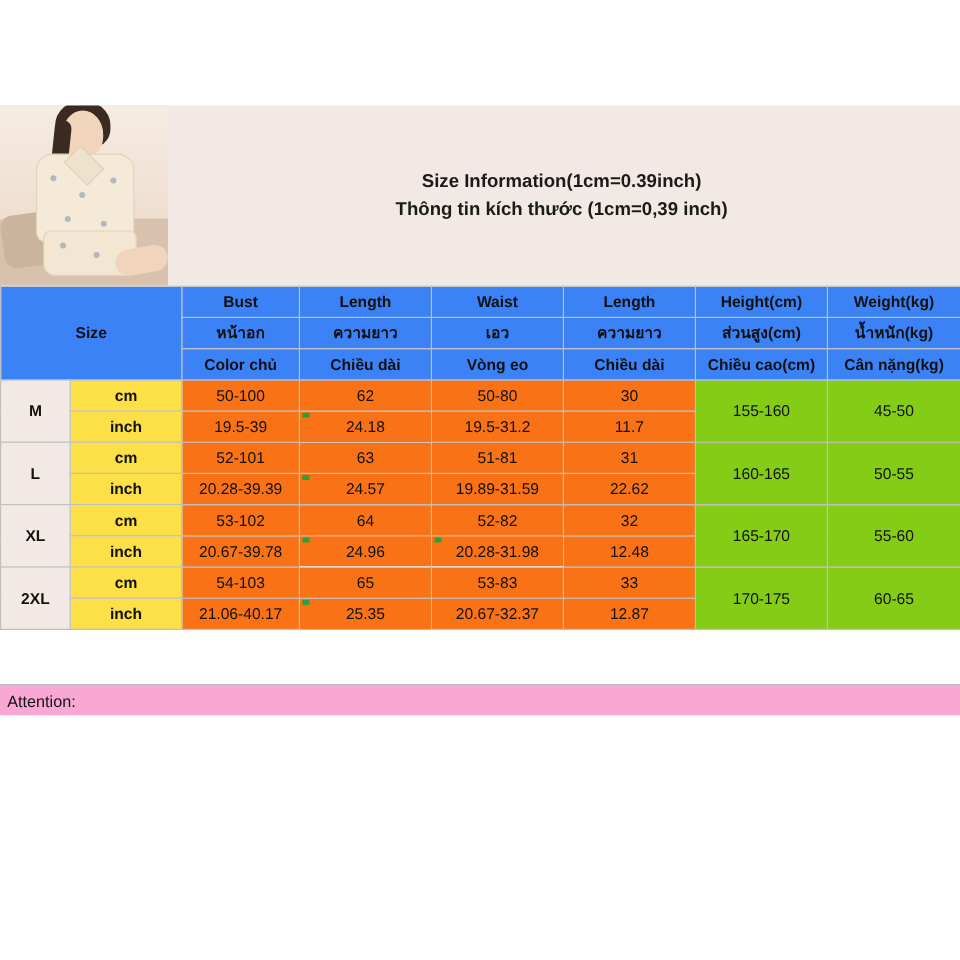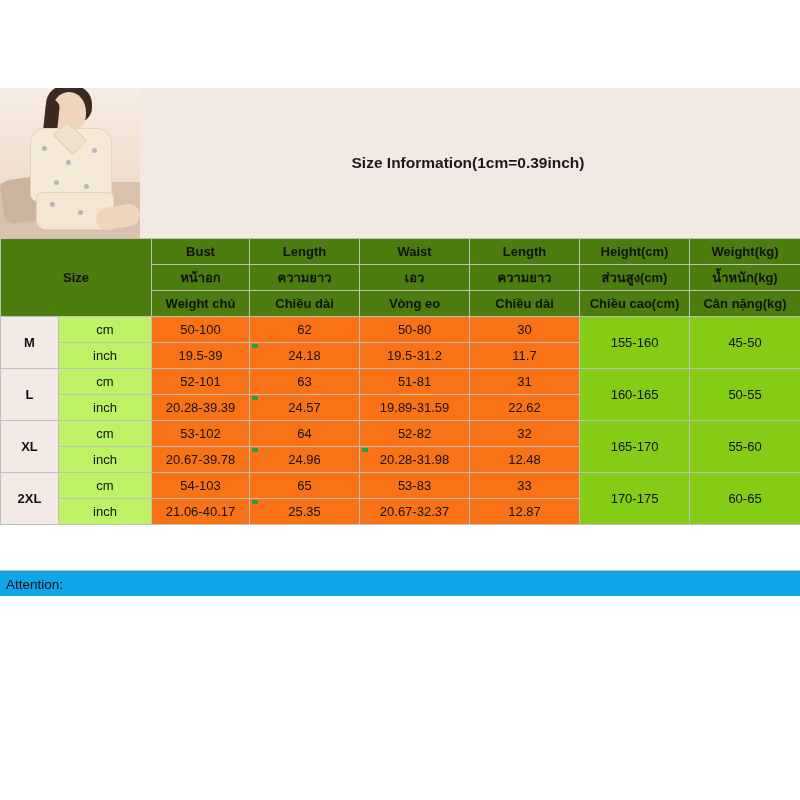--- a/index.html
+++ b/index.html
@@ -167,37 +167,37 @@
   table.size-table td, table.size-table th {
     border: 1px solid #bfbfbf;
     text-align: center;
     vertical-align: middle;
     font-size: 13px;
     color: #111;
     padding: 0;
     height: 25px;
   }
   .thead td {
-    background: #4d7c0f;
+    background: #3b82f6;
     font-weight: bold;
     height: 26px;
   }
   .size-cell {
     background: #f2e9e4;
     font-weight: bold;
     font-size: 19px;
   }
   .sizelabel {
     background: #f2e9e4;
     font-weight: bold;
     font-size: 16px;
   }
   .unit-cell {
-    background: #bef264;
-    font-weight: normal;
+    background: #fde047;
+    font-weight: bold;
     font-size: 13px;
   }
   .val {
     background: #f97316;
     font-size: 13.5px;
   }
   .span-cell {
     background: #84cc16;
     font-size: 13.5px;
   }
@@ -216,21 +216,21 @@
   }
   
   .attention {
     position: absolute;
     left: 0;
     top: 570px;
     width: 800px;
     padding: 4px 6px 0 6px;
     box-sizing: border-box;
     border-top: 1px solid #bfbfbf;
-    background: #0ea5e9;
+    background: #f9a8d4;
   }
   .attention p {
     margin: 0;
     font-size: 13.5px;
     line-height: 1.55;
     color: #111;
   }
   .white-top {
     position: absolute;
     left: 0; top: 0; width: 800px; height: 88px;
@@ -264,20 +264,21 @@
       <div class="dot" style="left:92px;top:60px;"></div>
       <div class="dot" style="left:54px;top:92px;"></div>
       <div class="dot" style="left:84px;top:96px;"></div>
       <div class="shorts"></div>
       <div class="dot" style="left:50px;top:114px;"></div>
       <div class="dot" style="left:78px;top:122px;"></div>
       <div class="leg"></div>
     </div>
     <div class="header-text">
       <div class="line">Size Information(1cm=0.39inch)</div>
+      <div class="line">Thông tin kích thước (1cm=0,39 inch)</div>
     </div>
   </div>
 
   <table class="size-table">
     <colgroup>
       <col style="width:58px">
       <col style="width:93px">
       <col style="width:98px">
       <col style="width:110px">
       <col style="width:110px">
@@ -297,21 +298,21 @@
       </tr>
       <tr class="thead">
         <td>หน้าอก</td>
         <td>ความยาว</td>
         <td>เอว</td>
         <td>ความยาว</td>
         <td>ส่วนสูง(cm)</td>
         <td>น้ำหนัก(kg)</td>
       </tr>
       <tr class="thead">
-        <td>Weight chủ</td>
+        <td>Color chủ</td>
         <td>Chiều dài</td>
         <td>Vòng eo</td>
         <td>Chiều dài</td>
         <td>Chiều cao(cm)</td>
         <td>Cân nặng(kg)</td>
       </tr>
 
       <tr>
         <td class="sizelabel" rowspan="2">M</td>
         <td class="unit-cell">cm</td>

